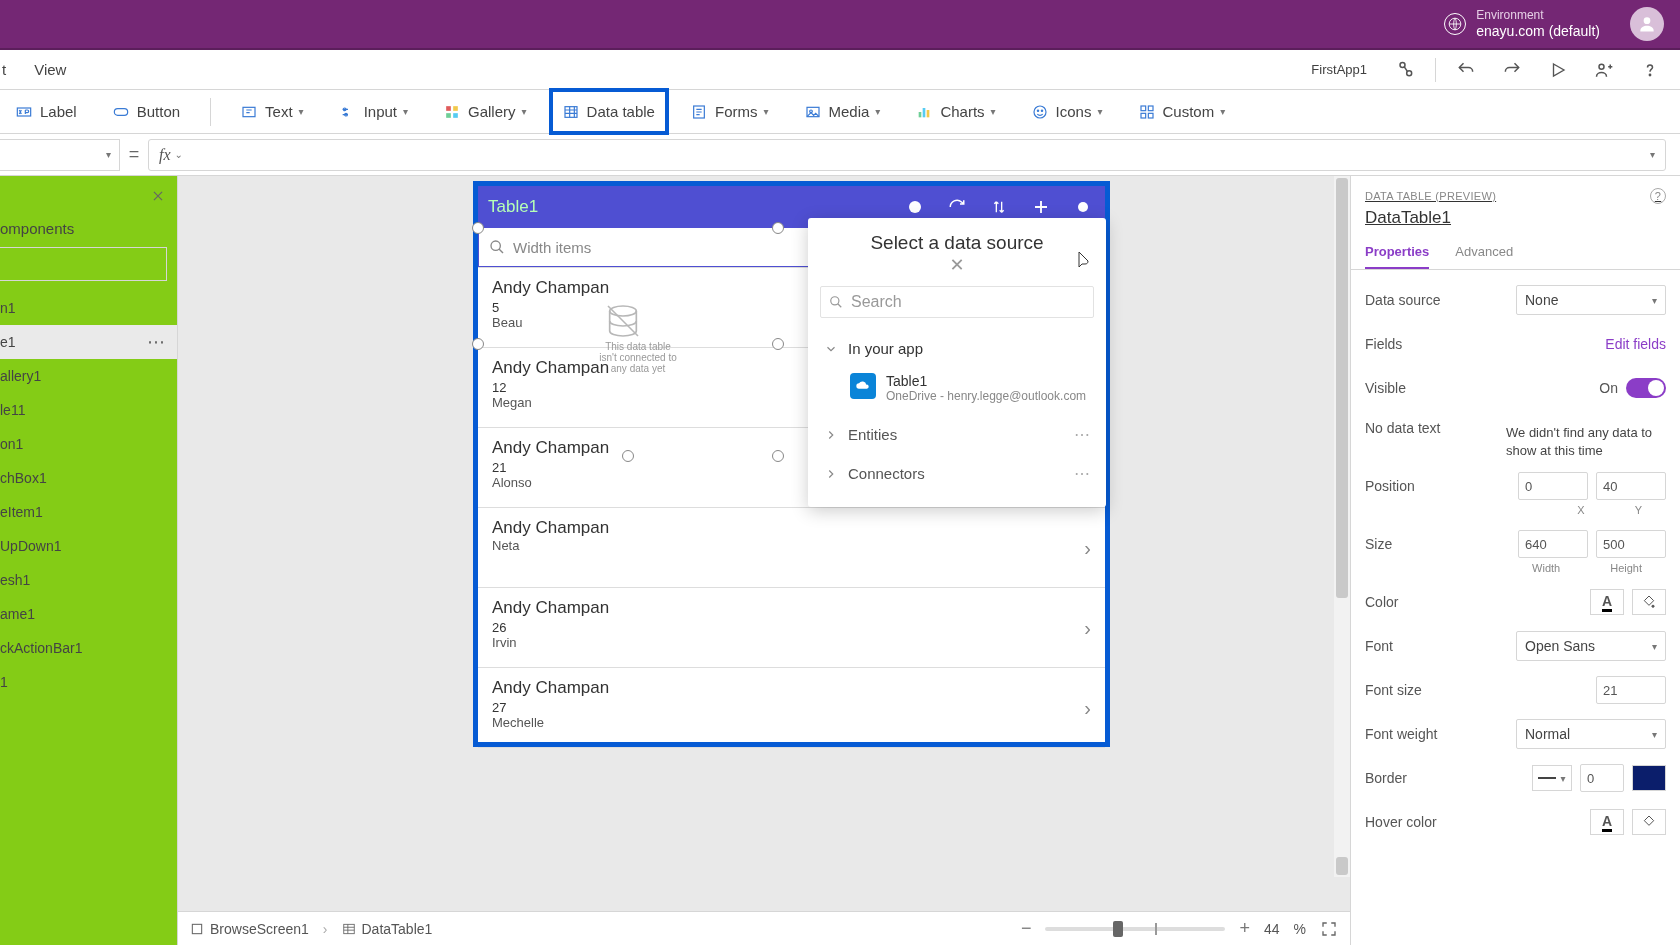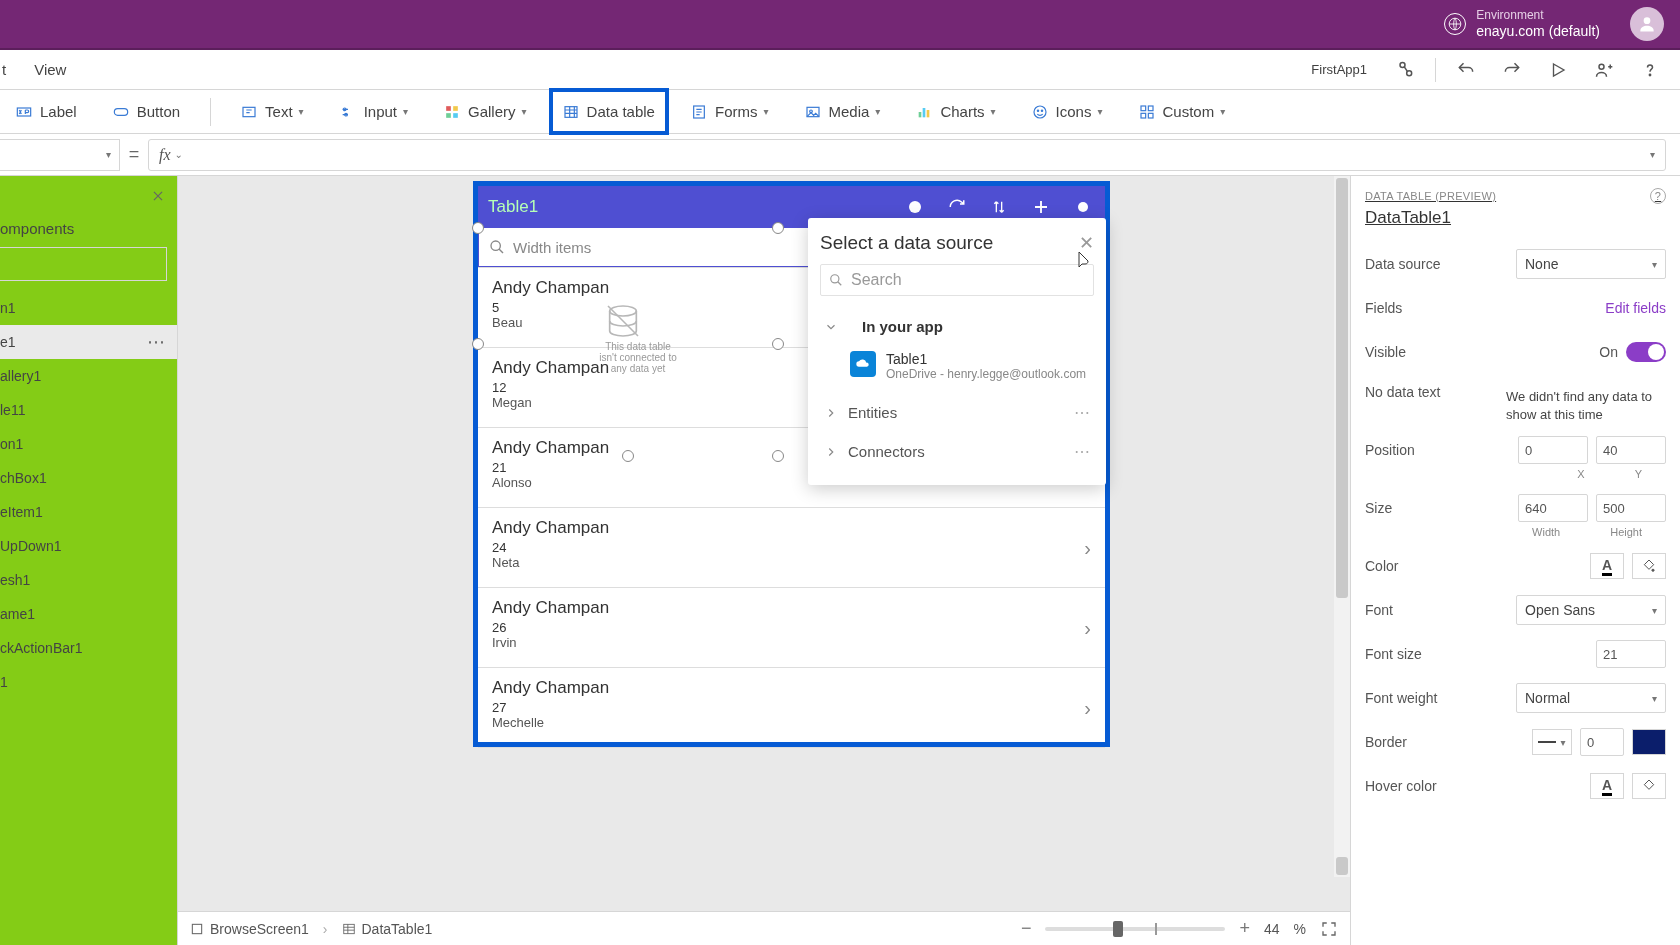--- a/index.html
+++ b/index.html
@@ -89,23 +89,23 @@
 
   
   .sel-handle{position:absolute;width:12px;height:12px;background:#fff;border:1.5px solid #888;border-radius:50%;}
 
   
   .dt-overlay{position:absolute;left:120px;top:115px;width:80px;text-align:center;font-size:10px;color:#999;pointer-events:none;}
   .dt-overlay svg{opacity:0.6;}
 
   
   .ds-popup{position:absolute;left:630px;top:42px;width:298px;background:#fff;border-radius:3px;box-shadow:0 4px 18px rgba(0,0,0,0.2);padding:14px 12px;}
-  .ds-title{font-size:19px;color:#333;margin-bottom:10px;display:flex;justify-content:space-between;align-items:center;}
+  .ds-title{font-size:19px;color:#333;margin-bottom:10px;display:flex;justify-content:space-between;align-items:center;flex-direction:column;}
   .ds-search{height:32px;border:1px solid #e2e2e2;border-radius:2px;display:flex;align-items:center;padding:0 8px;gap:8px;color:#999;margin-bottom:12px;}
-  .ds-section{display:flex;align-items:center;gap:24px;padding:10px 4px;font-size:15px;color:#333;font-weight:bold;}
+  .ds-section{display:flex;align-items:center;gap:10px;padding:10px 4px;font-size:15px;color:#333;}
   .ds-item{display:flex;align-items:flex-start;gap:10px;padding:6px 4px 12px 30px;}
   .ds-item-icon{width:26px;height:26px;background:#0a84d8;border-radius:4px;display:flex;align-items:center;justify-content:center;flex-shrink:0;}
   .ds-item-text .name{font-size:14px;color:#333;}
   .ds-item-text .sub{font-size:12px;color:#888;}
   .ds-row{display:flex;align-items:center;justify-content:space-between;padding:10px 4px;font-size:15px;color:#555;}
   .ds-row .left{display:flex;align-items:center;gap:10px;}
   .ds-row .dots{color:#aaa;font-size:16px;}
 
   
   .cursor{position:absolute;left:895px;top:74px;pointer-events:none;}
@@ -405,21 +405,20 @@
               <div class="g-chev">›</div>
             </div>
             <div class="g-row">
               <div class="g-name">Andy Champan</div>
               <div class="g-num">21</div>
               <div class="g-sub">Alonso</div>
               <div class="g-chev">›</div>
             </div>
             <div class="g-row">
               <div class="g-name">Andy Champan</div>
-              <div class="g-num">24</div>
               <div class="g-sub">Neta</div>
               <div class="g-chev">›</div>
             </div>
             <div class="g-row">
               <div class="g-name">Andy Champan</div>
               <div class="g-num">26</div>
               <div class="g-sub">Irvin</div>
               <div class="g-chev">›</div>
             </div>
             <div class="g-row">
@@ -543,20 +542,24 @@
   </div>
 
   <div class="props">
     <div class="props-header">
       <div class="props-cat">
         <span>DATA TABLE (PREVIEW)</span>
         <span style="border:1px solid #aaa;border-radius:50%;width:16px;height:16px;display:inline-flex;align-items:center;justify-content:center;font-size:11px;color:#888;">?</span>
       </div>
       <div class="props-name">DataTable1</div>
     </div>
+    <div class="props-tabs">
+      <div class="props-tab active">Properties</div>
+      <div class="props-tab">Advanced</div>
+    </div>
     <div class="props-body">
       <div class="prow">
         <div class="label">Data source</div>
         <div class="val">
             <div class="sel">
               <span>None</span>
               <span class="caret">▾</span>
             </div>
           </div>
       </div>

